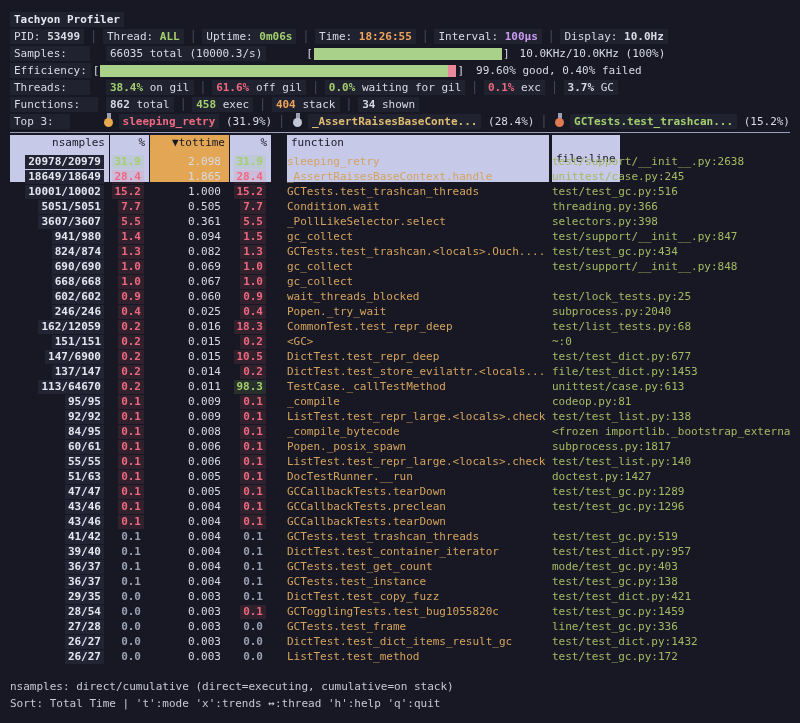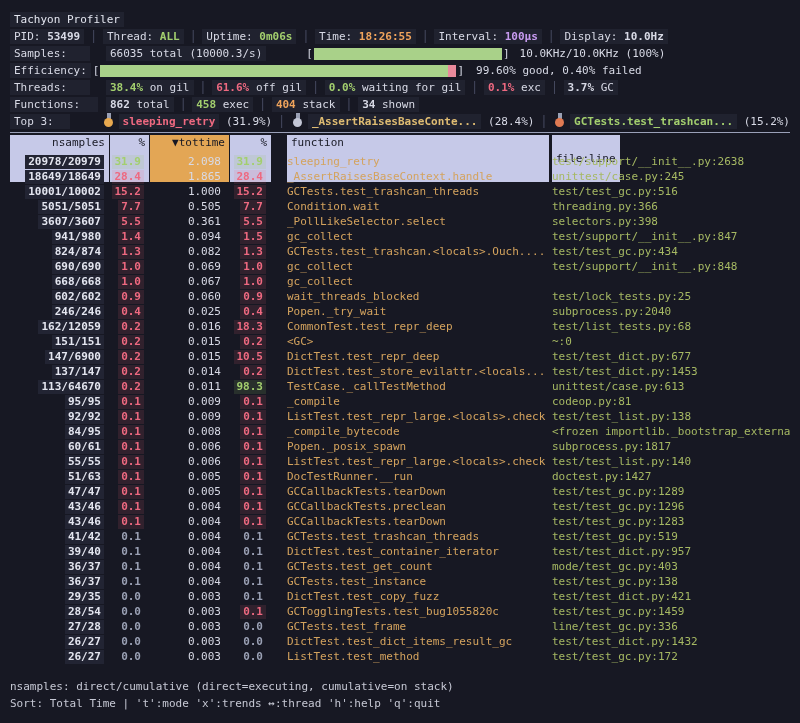--- a/index.html
+++ b/index.html
@@ -17,21 +17,21 @@
   .c-yellow{color:#dfbc72}
   .c-mauve{color:#c79bf0}
   .c-tan{color:#d4a35e}
   .c-file{color:#a6b963}
   .b{font-weight:bold}
 
   
   .tline{height:17px;line-height:17px;font-size:11px;white-space:nowrap;display:flex;align-items:center}
   .blk{background:#20222f;padding:0 4px;display:inline-block;line-height:15px}
   .sep{color:#4c5068;margin:0 6px}
-  .title{font-weight:normal;color:#e4e6f0}
+  .title{font-weight:bold;color:#e4e6f0}
 
   
   .bar-wrap{display:inline-flex;align-items:center;margin:0 2px}
   .bar-wrap::before{content:"[";color:#d8dae6;margin-right:1px}
   .bar-wrap::after{content:"]";color:#d8dae6;margin-left:1px}
   .bar{height:12px;display:flex;overflow:hidden}
   .bar-samples{width:188px}
   .bar-eff{width:356px}
   .bar-good{background:#a9d189;height:100%}
   .bar-bad{background:#e9899b;height:100%;flex:1}
@@ -265,21 +265,21 @@
     <div class="cell fn c-tan">DictTest.test_repr_deep</div>
     <div class="cell fl c-file">test/test_dict.py:677</div>
   </div>
 
   <div class="grid trow">
     <div class="cell num"><span class="v bg-ns">137/147</span></div>
     <div class="cell num"><span class="v pct c-red tint-r">0.2</span></div>
     <div class="cell num"><span class="v c-fg">0.014</span></div>
     <div class="cell num"><span class="v pct c-red tint-r">0.2</span></div>
     <div class="cell fn c-tan">DictTest.test_store_evilattr.&lt;locals...</div>
-    <div class="cell fl c-file">test/test_dict.py:1453</div>
+    <div class="cell fl c-file">file/test_dict.py:1453</div>
   </div>
 
   <div class="grid trow">
     <div class="cell num"><span class="v bg-ns">113/64670</span></div>
     <div class="cell num"><span class="v pct c-red tint-r">0.2</span></div>
     <div class="cell num"><span class="v c-fg">0.011</span></div>
     <div class="cell num"><span class="v pct c-green tint-g">98.3</span></div>
     <div class="cell fn c-tan">TestCase._callTestMethod</div>
     <div class="cell fl c-file">unittest/case.py:613</div>
   </div>
@@ -355,21 +355,20 @@
     <div class="cell fn c-tan">GCCallbackTests.preclean</div>
     <div class="cell fl c-file">test/test_gc.py:1296</div>
   </div>
 
   <div class="grid trow">
     <div class="cell num"><span class="v bg-ns">43/46</span></div>
     <div class="cell num"><span class="v pct c-red tint-r">0.1</span></div>
     <div class="cell num"><span class="v c-fg">0.004</span></div>
     <div class="cell num"><span class="v pct c-red tint-r">0.1</span></div>
     <div class="cell fn c-tan">GCCallbackTests.tearDown</div>
-    <div class="cell fl c-file">test/test_gc.py:1283</div>
   </div>
 
   <div class="grid trow">
     <div class="cell num"><span class="v bg-ns">41/42</span></div>
     <div class="cell num"><span class="v pct c-dim">0.1</span></div>
     <div class="cell num"><span class="v c-fg">0.004</span></div>
     <div class="cell num"><span class="v pct c-dim">0.1</span></div>
     <div class="cell fn c-tan">GCTests.test_trashcan_threads</div>
     <div class="cell fl c-file">test/test_gc.py:519</div>
   </div>

